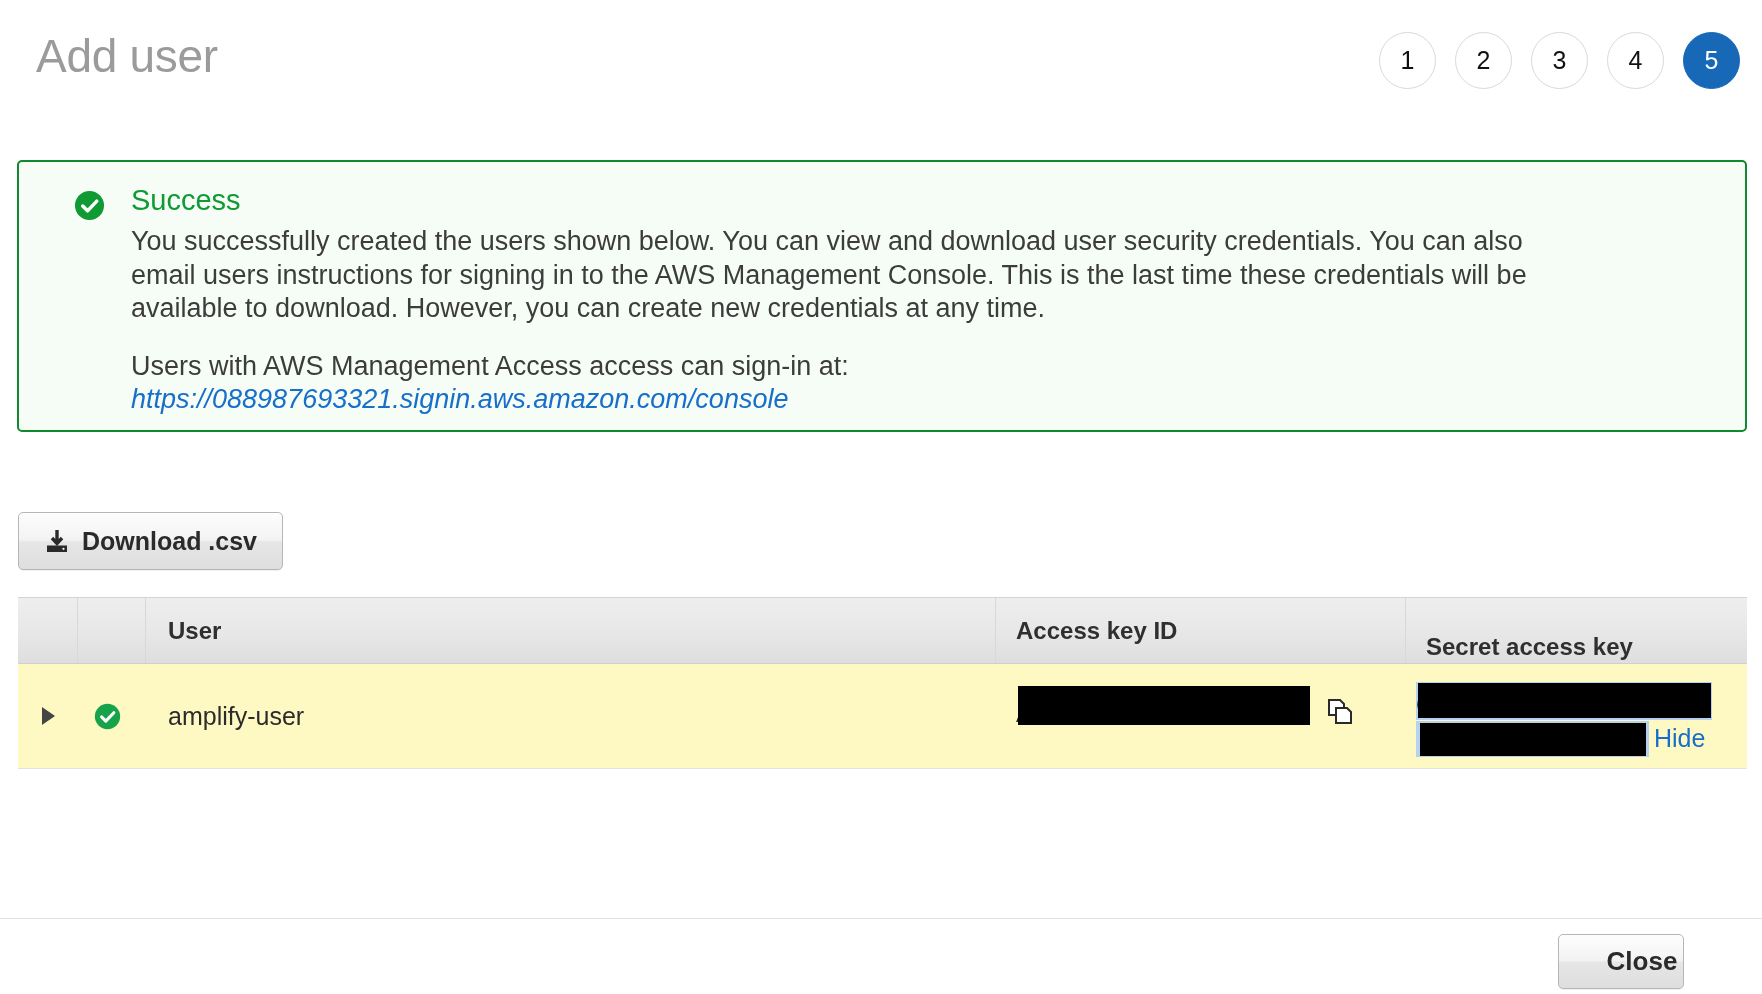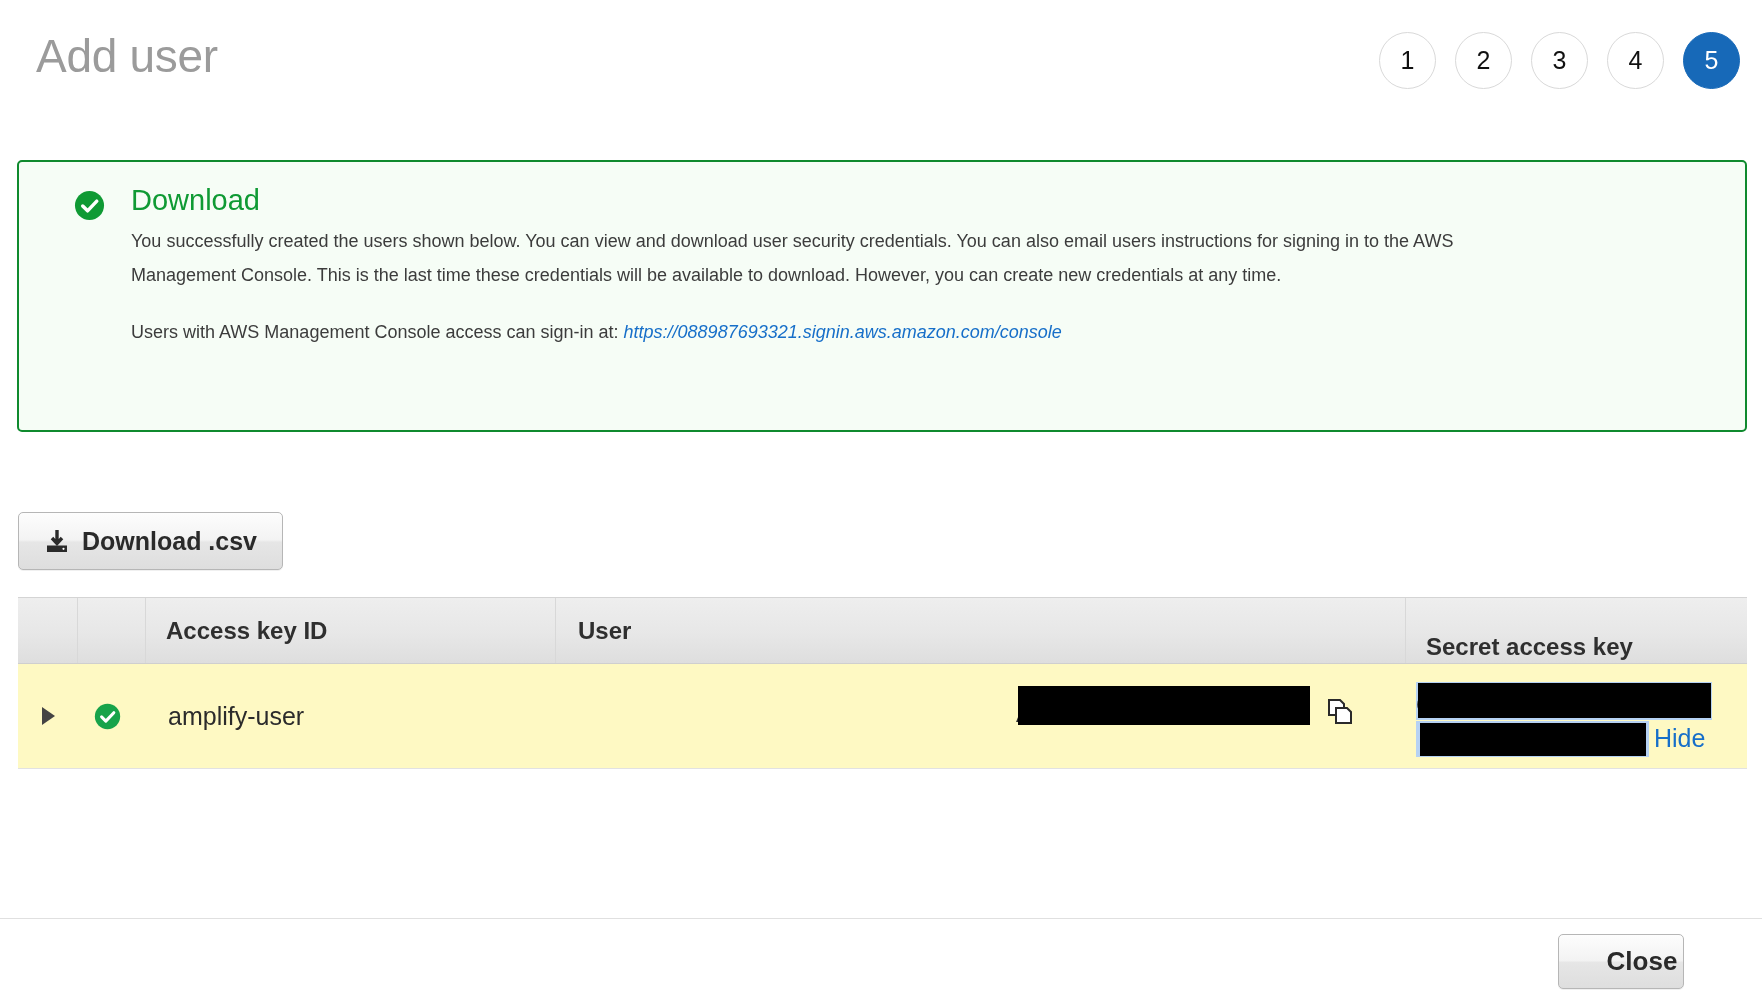--- a/index.html
+++ b/index.html
@@ -48,21 +48,21 @@
     width: 31px; height: 31px;
   }
   .banner-body {
     position: absolute; left: 112px; top: 14px; right: 30px;
   }
   .banner-title {
     font-size: 29px; color: #0f9a34; font-weight: 400;
     line-height: 48px; margin: 0 0 1px 0;
   }
   .banner-text {
-    font-size: 18px; color: #3c3c3c; line-height: 33.5px;
+    font-size: 27px; color: #3c3c3c; line-height: 33.5px;
     margin: 0; max-width: 1410px;
   }
   .banner-text.second { margin-top: 24px; max-width: 1300px; }
   .banner-link { color: #176fc9; text-decoration: none; font-style: italic; }
 
   
   .btn {
     display: inline-flex; align-items: center; justify-content: center;
     gap: 12px;
     border: 1px solid #b6b6b6; border-radius: 5px;
@@ -171,43 +171,43 @@
   </div>
 
   <div class="banner">
     <span class="banner-check">
       <svg width="31" height="31" viewBox="0 0 32 32">
         <circle cx="16" cy="16" r="15" fill="#0f9a34"></circle>
         <path d="M9 16.5 L14 21.5 L23.5 11.5" fill="none" stroke="#ffffff" stroke-width="3.6" stroke-linecap="round" stroke-linejoin="round"></path>
       </svg>
     </span>
     <div class="banner-body">
-      <div class="banner-title">Download</div>
+      <div class="banner-title">Success</div>
       <p class="banner-text">You successfully created the users shown below. You can view and download user security credentials. You can also email users instructions for signing in to the AWS Management Console. This is the last time these credentials will be available to download. However, you can create new credentials at any time.</p>
-      <p class="banner-text second"><span>Users with AWS Management Console access can sign-in at: </span><a class="banner-link" href="#">https://088987693321.signin.aws.amazon.com/console</a></p>
+      <p class="banner-text second"><span>Users with AWS Management Access access can sign-in at: </span><a class="banner-link" href="#">https://088987693321.signin.aws.amazon.com/console</a></p>
     </div>
   </div>
 
   <button class="btn download-btn">
     <span class="dl-icon">
       <svg width="26" height="26" viewBox="0 0 26 26">
         <path d="M13 1 L13 12 M8 9 L13 14.5 L18 9" fill="none" stroke="#2a2a2a" stroke-width="3.4" stroke-linecap="butt"></path>
         <rect x="3" y="16.5" width="20" height="6.5" fill="#2a2a2a"></rect>
         <circle cx="19.5" cy="19.8" r="1.1" fill="#ffffff"></circle>
       </svg>
     </span>
     <span>Download .csv</span>
   </button>
 
   <div class="table">
     <div class="thead">
       <div class="th col-exp"></div>
       <div class="th col-state"></div>
+      <div class="th col-user">User</div>
       <div class="th col-akid">Access key ID</div>
-      <div class="th col-user">User</div>
       <div class="th col-sak">Secret access key</div>
     </div>
 
     <div class="trow">
       <div class="td col-exp">
         <span class="expander"></span>
       </div>
       <div class="td col-state">
         <span class="row-check">
           <svg width="27" height="27" viewBox="0 0 32 32">

